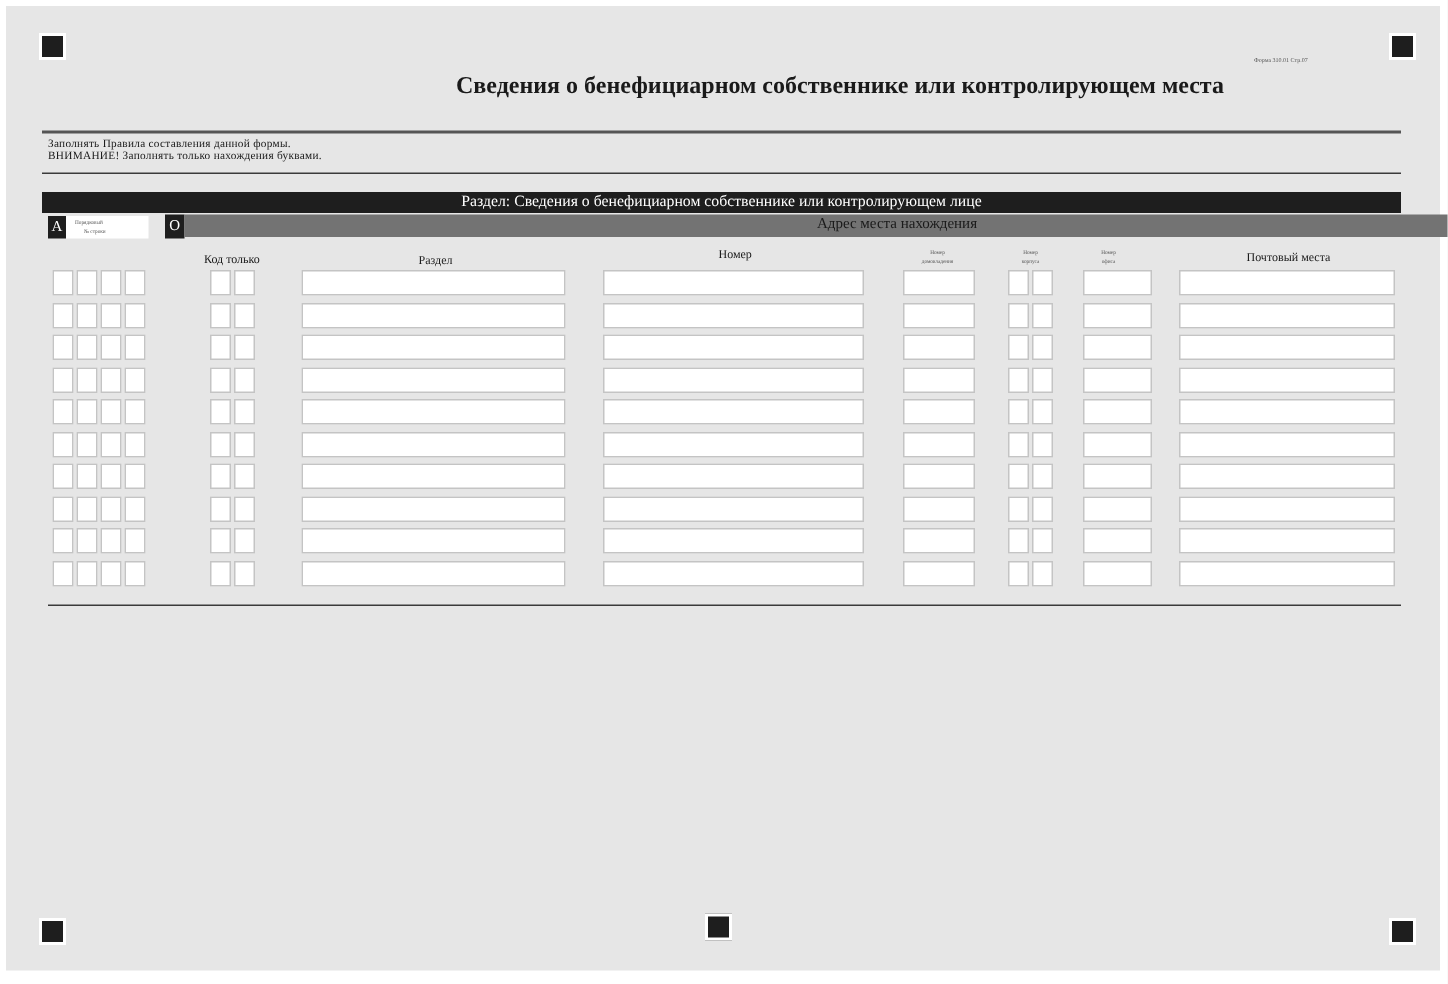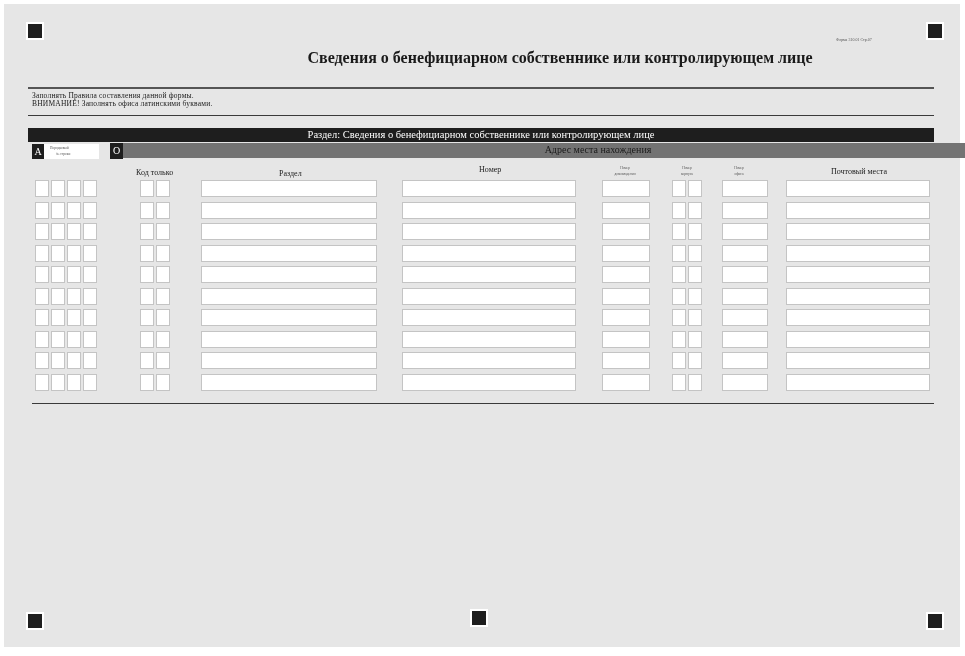--- a/index.html
+++ b/index.html
@@ -28,26 +28,26 @@
 
 <div class="page">
   <div class="marker" style="left:22px;top:18px;"></div>
   <div class="marker" style="left:922px;top:18px;"></div>
   <div class="marker" style="left:22px;top:608px;"></div>
   <div class="marker" style="left:466px;top:605px;"></div>
   <div class="marker" style="left:922px;top:608px;"></div>
 </div>
 
 <div class="form-code">Форма 310.01 Стр.07</div>
-<div class="title">Сведения о бенефициарном собственнике или контролирующем лице</div>
+<div class="title">Сведения о бенефициарном собственнике или контролирующем места</div>
 
 <div class="hr thick" style="top:87px;"></div>
 <div class="instr">
   <div>Заполнять Правила составления данной формы.</div>
-  <div>ВНИМАНИЕ! Заполнять офиса латинскими буквами.</div>
+  <div>ВНИМАНИЕ! Заполнять только нахождения буквами.</div>
 </div>
 <div class="hr" style="top:115px;"></div>
 
 <div class="section-bar">Раздел: Сведения о бенефициарном собственнике или контролирующем лице</div>
 
 <div class="a-label">A</div>
 <div class="a-box">
   <span style="padding-left:6px;padding-top:2px;">Порядковый</span>
   <span style="padding-left:12px;padding-top:1px;">№ строки</span>
 </div>

